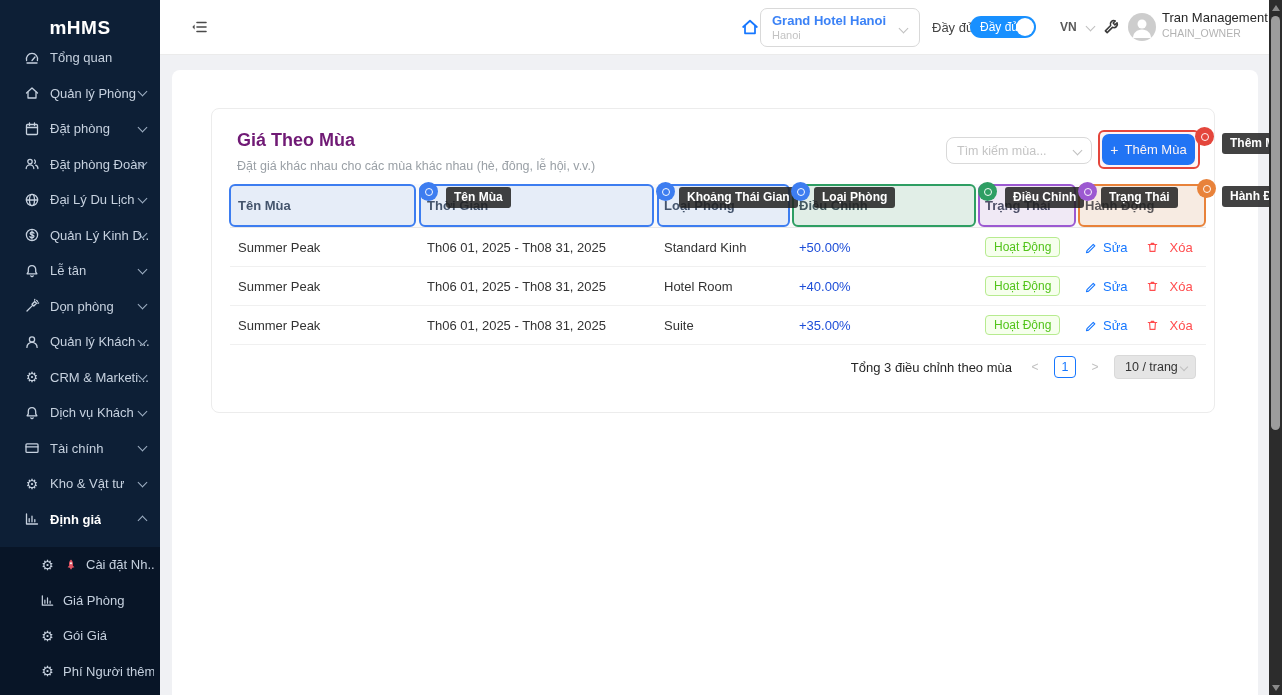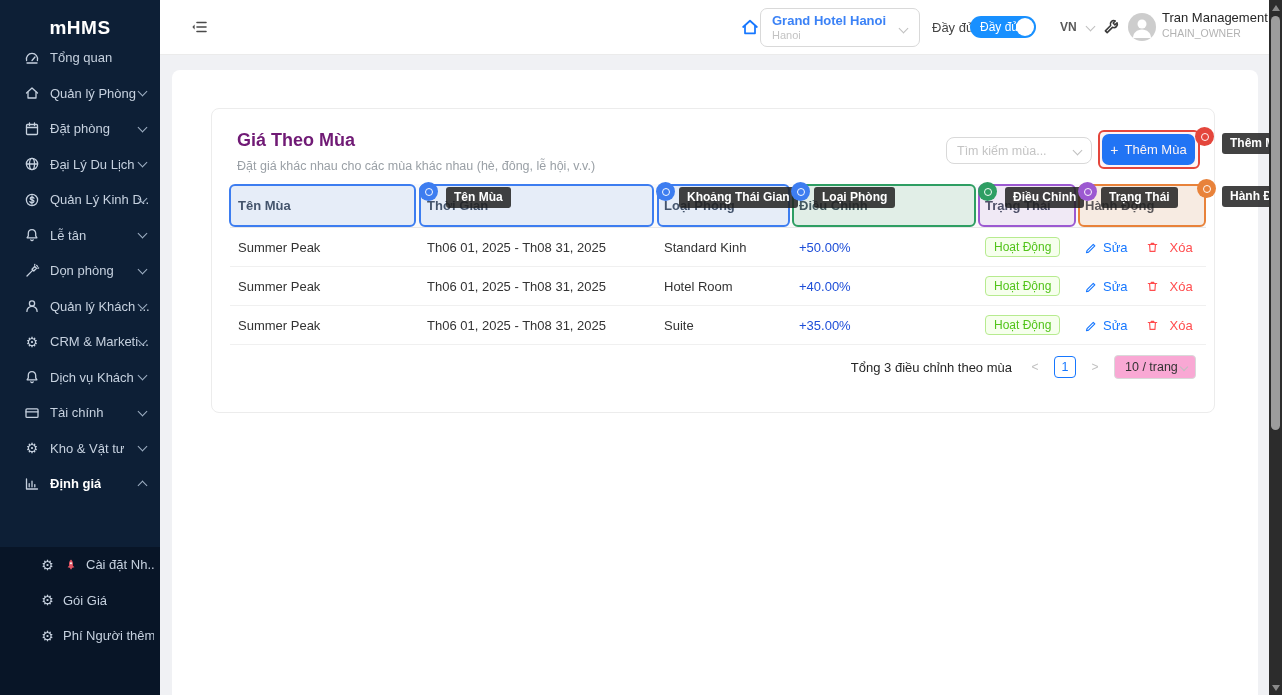--- a/index.html
+++ b/index.html
@@ -66,21 +66,21 @@
   .td.adj { color:#1d4ed8; }
   .pill { border:1px solid #b7eb8f; background:#f6ffed; color:#52c41a; font-size:12px; padding:2px 8px; border-radius:4px; }
   .act { display:flex; align-items:center; gap:5px; cursor:pointer; font-size:13px; }
   .act.edit { color:#1677ff; margin-right:18px; }
   .act.del { color:#ff4d4f;gap:11px; }
 
   .tfoot { position:absolute; left:18px; top:243px; width:966px; height:30px; display:flex; align-items:center; justify-content:flex-end; gap:10px; }
   .total-txt { font-size:13px; color:#262626; margin-right:4px; }
   .pg-arrow { width:18px; height:22px; display:flex; align-items:center; justify-content:center; color:#c0c0c0; font-size:12px; cursor:pointer; }
   .pg-num { width:22px; height:22px; border:1px solid #1677ff; border-radius:4px; color:#1677ff; font-size:12.5px; display:flex; align-items:center; justify-content:center; cursor:pointer; background:#fff; }
-  .pg-size { position:relative; width:82px; height:24px; border:1px solid #d9d9d9; border-radius:4px; background:#f9a8d4; font-size:12.5px; color:#333; display:flex; align-items:center; padding-left:10px; cursor:pointer; }
+  .pg-size { position:relative; width:82px; height:24px; border:1px solid #d9d9d9; border-radius:4px; background:#e5e5e5; font-size:12.5px; color:#333; display:flex; align-items:center; padding-left:10px; cursor:pointer; }
   .pg-size .chev2 { position:absolute; right:8px; top:8px; width:6px; height:6px; }
 
   
   .ann-box { position:absolute; border-radius:6px; z-index:30; pointer-events:none; }
   .ann-badge { position:absolute; width:19px; height:19px; border-radius:50%; z-index:32; display:flex; align-items:center; justify-content:center; pointer-events:none; }
   .ann-badge .ring { width:8px; height:8px; border:1.6px solid rgba(255,255,255,.95); border-radius:50%; }
   .ann-label { position:absolute; height:21px; background:rgba(33,33,33,.85); color:#fff; font-size:12px; font-weight:bold; padding:3px 8px; border-radius:3px; white-space:nowrap; z-index:31; pointer-events:none; }
   .c-blue   { border:2.5px solid #3d7df0; background:rgba(61,125,240,.10); }
   .c-green  { border:2.5px solid #2e9e63; background:rgba(46,158,99,.12); }
   .c-purple { border:2.5px solid #9c59d1; background:rgba(156,89,209,.10); }
@@ -130,20 +130,31 @@
             <rect x="2.5" y="3.5" width="11" height="10" rx="1"></rect>
             <path d="M2.5 6.5h11M5.5 2v2.5M10.5 2v2.5"></path>
           </svg>
         </span>
       <span class="lbl">Đặt phòng</span>
       <span class="chev down"></span>
     </div>
     <div class="mitem">
       <span class="ic">
           <svg class="sic" width="16" height="16" viewBox="0 0 16 16">
+            <circle cx="6" cy="5.6" r="2.2"></circle>
+            <path d="M2.2 12.6c0-2.1 1.7-3.8 3.8-3.8s3.8 1.7 3.8 3.8"></path>
+            <path d="M10.6 4a2.2 2.2 0 0 1 0 3.4M11.6 9.2c1.4.5 2.3 1.8 2.3 3.4"></path>
+          </svg>
+        </span>
+      <span class="lbl">Đặt phòng Đoàn</span>
+      <span class="chev down"></span>
+    </div>
+    <div class="mitem">
+      <span class="ic">
+          <svg class="sic" width="16" height="16" viewBox="0 0 16 16">
             <circle cx="8" cy="8" r="5.6"></circle>
             <ellipse cx="8" cy="8" rx="2.5" ry="5.6"></ellipse>
             <path d="M2.4 8h11.2"></path>
           </svg>
         </span>
       <span class="lbl">Đại Lý Du Lịch</span>
       <span class="chev down"></span>
     </div>
     <div class="mitem">
       <span class="ic">
@@ -237,20 +248,29 @@
       <span class="ic">
           <span class="gear-glyph">⚙</span>
         </span>
       <span class="ic">
           <svg width="14" height="14" viewBox="0 0 16 16">
             <path d="M8 1.8c2 1.6 2.8 4.2 2 6.8l1.9 2.1-2.4.4L8 13.4 6.5 11.1l-2.4-.4L6 8.6C5.2 6 6 3.4 8 1.8z" fill="#e25563"></path>
             <circle cx="8" cy="6" r="1.1" fill="#fff"></circle>
           </svg>
         </span>
       <span class="lbl">Cài đặt Nh...</span>
+    </div>
+    <div class="smitem">
+      <span class="ic">
+          <svg class="sic" width="15" height="15" viewBox="0 0 16 16">
+            <path d="M2.5 3v10h11"></path>
+            <path d="M5.2 10.8V7.6M8 10.8V5.2M10.8 10.8V8.6"></path>
+          </svg>
+        </span>
+      <span class="lbl">Giá Phòng</span>
     </div>
     <div class="smitem">
       <span class="ic">
           <span class="gear-glyph">⚙</span>
         </span>
       <span class="lbl">Gói Giá</span>
     </div>
     <div class="smitem">
       <span class="ic">
           <span class="gear-glyph">⚙</span>

